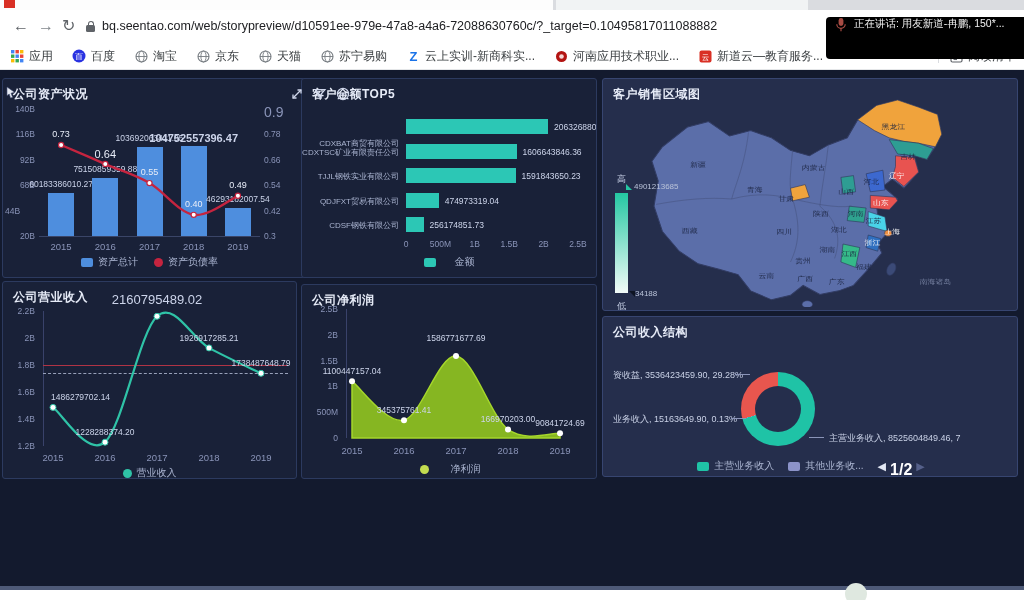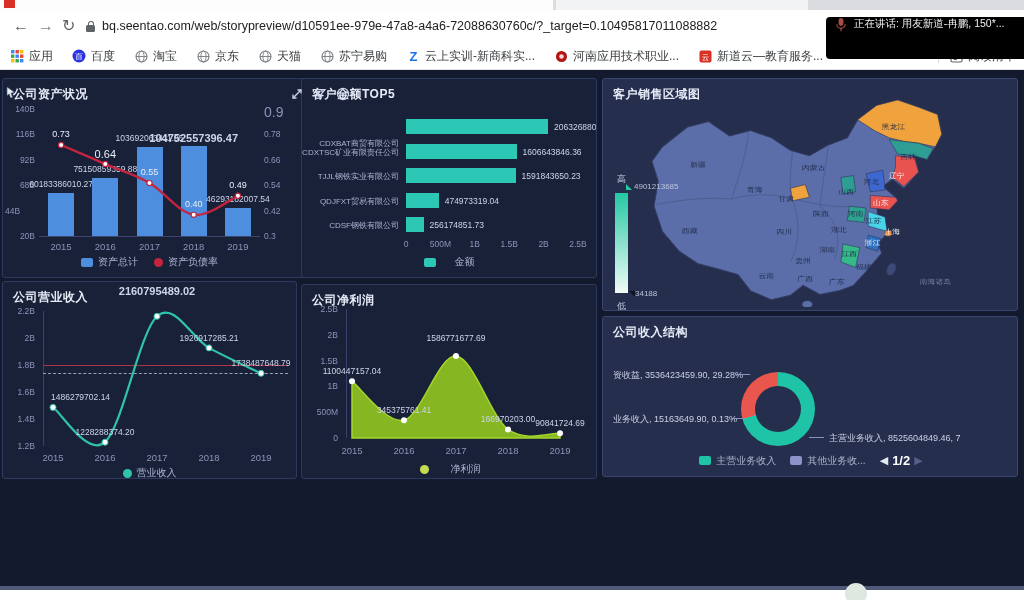--- a/index.html
+++ b/index.html
@@ -382,21 +382,21 @@
             <circle cx="50" cy="125.4" r="3" fill="#fff" stroke="#2fc3a7" stroke-width="1"></circle>
             <circle cx="102" cy="160.2" r="3" fill="#fff" stroke="#2fc3a7" stroke-width="1"></circle>
             <circle cx="154" cy="34.3" r="3" fill="#fff" stroke="#2fc3a7" stroke-width="1"></circle>
             <circle cx="206" cy="65.9" r="3" fill="#fff" stroke="#2fc3a7" stroke-width="1"></circle>
             <circle cx="258" cy="91.3" r="3" fill="#fff" stroke="#2fc3a7" stroke-width="1"></circle>
           </svg>
           <div style="position: absolute; left: 48px; top: 110.4px; font-size: 8.5px; color: rgb(204, 212, 234); white-space: nowrap;">1486279702.14</div>
           <div style="position: absolute; left: 50px; top: 170px; transform: translateX(-50%); font-size: 9.5px; color: rgb(138, 148, 184);">2015</div>
           <div style="position: absolute; left: 102px; top: 145.2px; transform: translateX(-50%); font-size: 8.5px; color: rgb(204, 212, 234); white-space: nowrap;">1228288374.20</div>
           <div style="position: absolute; left: 102px; top: 170px; transform: translateX(-50%); font-size: 9.5px; color: rgb(138, 148, 184);">2016</div>
-          <div style="position: absolute; left: 154px; top: 3px; transform: translateX(-50%); font-size: 11px; color: rgb(204, 212, 234); white-space: nowrap; font-weight: bold;">2160795489.02</div>
+          <div style="position: absolute; left: 154px; top: 10px; transform: translateX(-50%); font-size: 13px; color: rgb(204, 212, 234); white-space: nowrap;">2160795489.02</div>
           <div style="position: absolute; left: 154px; top: 170px; transform: translateX(-50%); font-size: 9.5px; color: rgb(138, 148, 184);">2017</div>
           <div style="position: absolute; left: 206px; top: 50.9px; transform: translateX(-50%); font-size: 8.5px; color: rgb(204, 212, 234); white-space: nowrap;">1926917285.21</div>
           <div style="position: absolute; left: 206px; top: 170px; transform: translateX(-50%); font-size: 9.5px; color: rgb(138, 148, 184);">2018</div>
           <div style="position: absolute; left: 258px; top: 76.3px; transform: translateX(-50%); font-size: 8.5px; color: rgb(204, 212, 234); white-space: nowrap;">1738487648.79</div>
           <div style="position: absolute; left: 258px; top: 170px; transform: translateX(-50%); font-size: 9.5px; color: rgb(138, 148, 184);">2019</div>
           <div style="position: absolute; left: 0px; top: 184px; width: 293px; display: flex; justify-content: center; align-items: center; font-size: 10px; color: rgb(170, 180, 208);">
             <span style="display: inline-flex; align-items: center; gap: 5px; cursor: pointer;">
               <i style="display: inline-block; width: 9px; height: 9px; background: rgb(47, 195, 167); border-radius: 50%;"></i>
               <span>营业收入</span>
             </span>
@@ -457,21 +457,21 @@
             <span style="display: inline-flex; align-items: center; gap: 5px; cursor: pointer;">
               <i style="display: inline-block; width: 12px; height: 9px; background: rgb(31, 195, 166); border-radius: 2px;"></i>
               <span>主营业务收入</span>
             </span>
             <span style="display: inline-flex; align-items: center; gap: 5px; cursor: pointer;">
               <i style="display: inline-block; width: 12px; height: 9px; background: rgb(140, 147, 201); border-radius: 2px;"></i>
               <span>其他业务收...</span>
             </span>
             <span style="display: inline-flex; align-items: center; gap: 4px;">
               <span style="color: rgb(227, 232, 244); font-size: 11px; cursor: pointer;">◀</span>
-              <span style="color: rgb(255, 255, 255); font-weight: bold; font-size: 13px;">1/2</span>
+              <span style="color: rgb(255, 255, 255); font-weight: bold; font-size: 16px; margin-top: 8px;">1/2</span>
               <span style="color: rgb(85, 96, 138); font-size: 11px; cursor: pointer;">▶</span>
             </span>
           </div>
         </div>
     </section>
 
   </div>
 
   <div class="footer-strip"></div>
   <div class="footer-white"></div>

